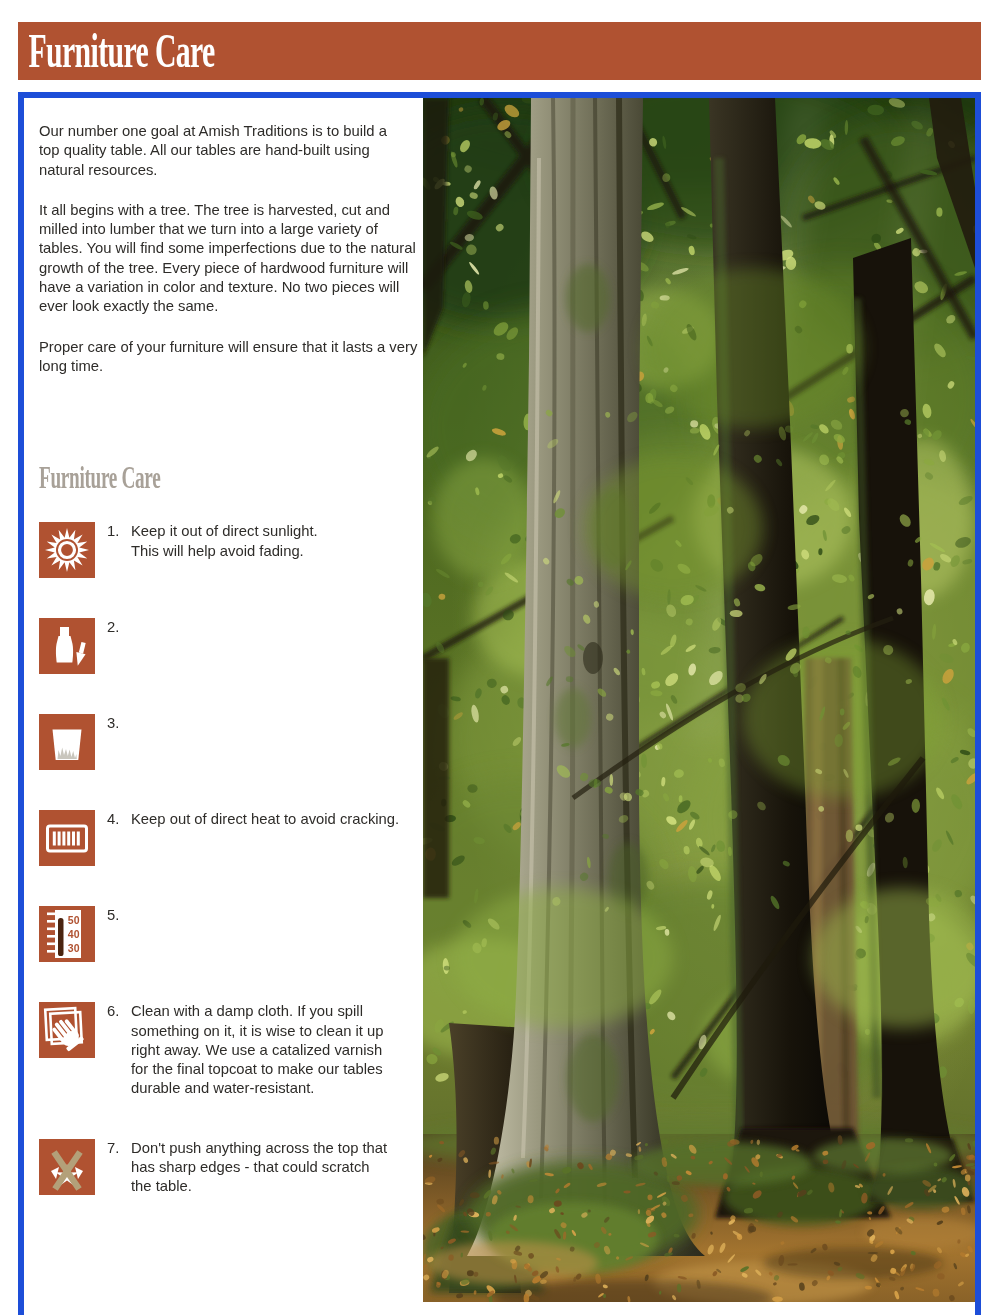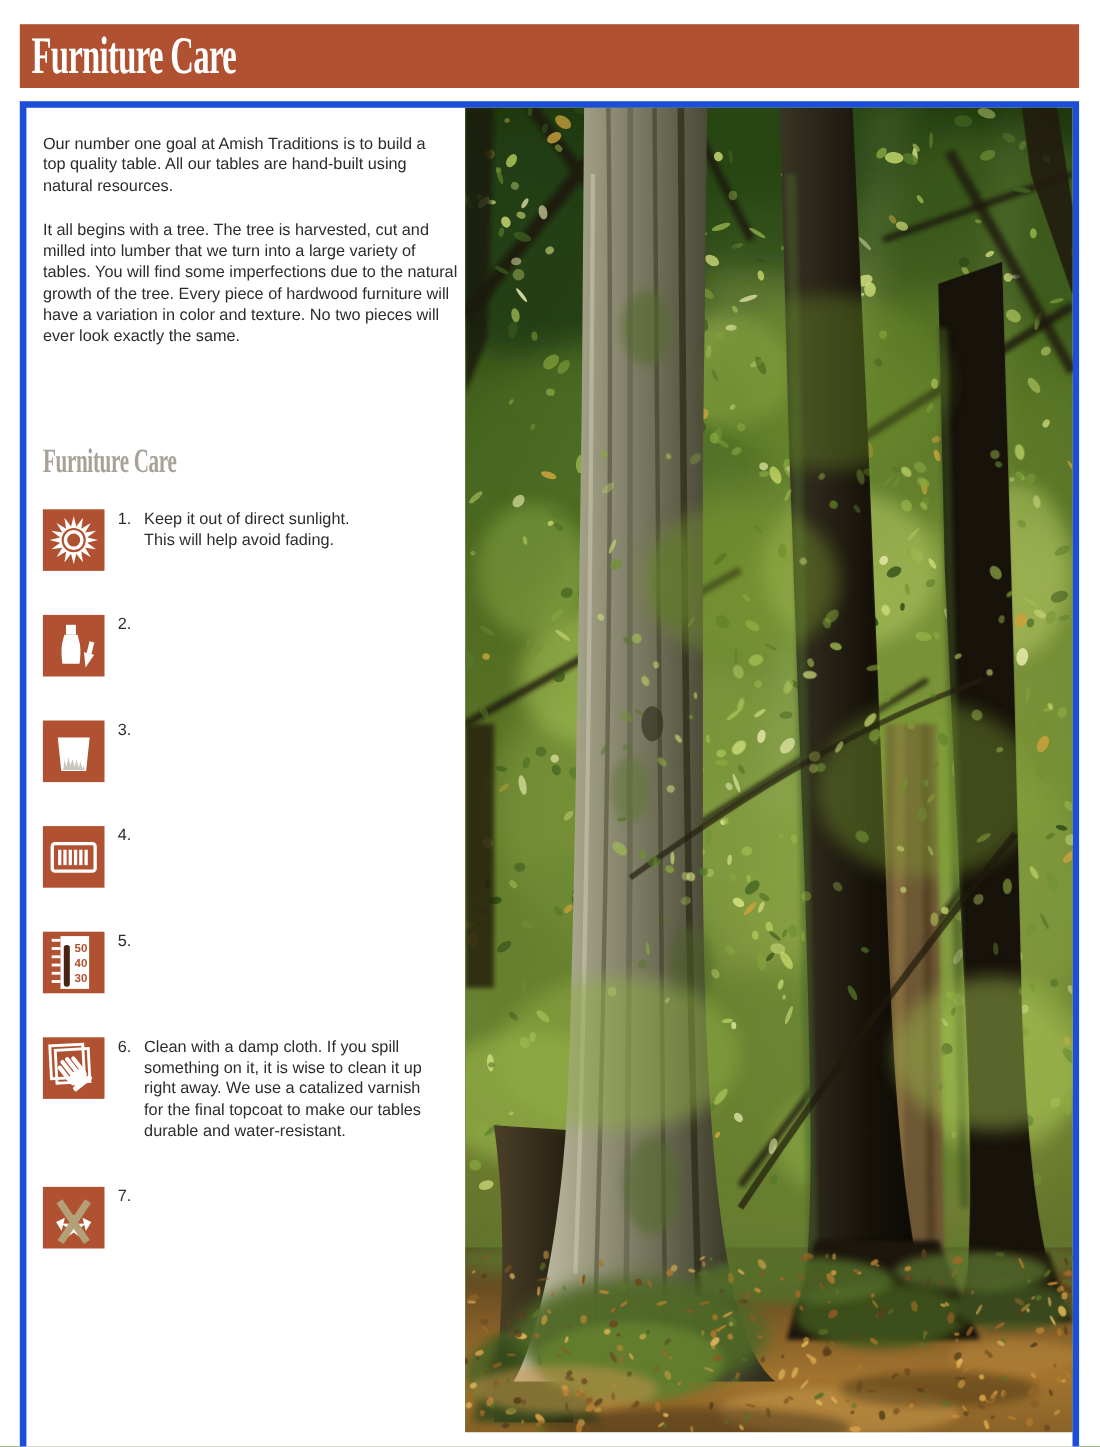--- a/index.html
+++ b/index.html
@@ -124,20 +124,22 @@
     <div class="text-col">
       <p>Our number one goal at Amish Traditions is to build a
 top quality table. All our tables are hand-built using
 natural resources.</p>
       <p>It all begins with a tree. The tree is harvested, cut and
 milled into lumber that we turn into a large variety of
 tables. You will find some imperfections due to the natural
 growth of the tree. Every piece of hardwood furniture will
 have a variation in color and texture. No two pieces will
 ever look exactly the same.</p>
+      <p>Proper care of your furniture will ensure that it lasts a very
+long time.</p>
       <h2 class="section-title">Furniture Care</h2>
       <ol class="care-list" id="care-list">
           <li class="care-item">
             <span class="icon-tile">
               <svg viewBox="0 0 56 56">
                 <use href="#sun-icon"></use>
               </svg>
             </span>
             <span class="num">1.</span>
             <span class="txt">Keep it out of direct sunlight.
@@ -159,20 +161,21 @@
             </span>
             <span class="num">3.</span>
           </li>
           <li class="care-item">
             <span class="icon-tile">
               <svg viewBox="0 0 56 56">
                 <use href="#radiator-icon"></use>
               </svg>
             </span>
             <span class="num">4.</span>
+            <span class="txt">Keep out of direct heat to avoid cracking.</span>
           </li>
           <li class="care-item">
             <span class="icon-tile">
               <svg viewBox="0 0 56 56">
                 <use href="#thermometer-icon"></use>
               </svg>
             </span>
             <span class="num">5.</span>
           </li>
           <li class="care-item">
@@ -188,20 +191,23 @@
 for the final topcoat to make our tables
 durable and water-resistant.</span>
           </li>
           <li class="care-item">
             <span class="icon-tile">
               <svg viewBox="0 0 56 56">
                 <use href="#sharp-edges-icon"></use>
               </svg>
             </span>
             <span class="num">7.</span>
+            <span class="txt">Don't push anything across the top that
+has sharp edges - that could scratch
+the table.</span>
           </li>
         </ol>
     </div>
 
     <div class="photo">
       <svg viewBox="0 0 552 1204">
         <defs>
           <linearGradient id="sky" x1="0" y1="0" x2="0" y2="1">
             <stop offset="0" stop-color="#2e4a18"></stop>
             <stop offset=".3" stop-color="#4a661f"></stop>

